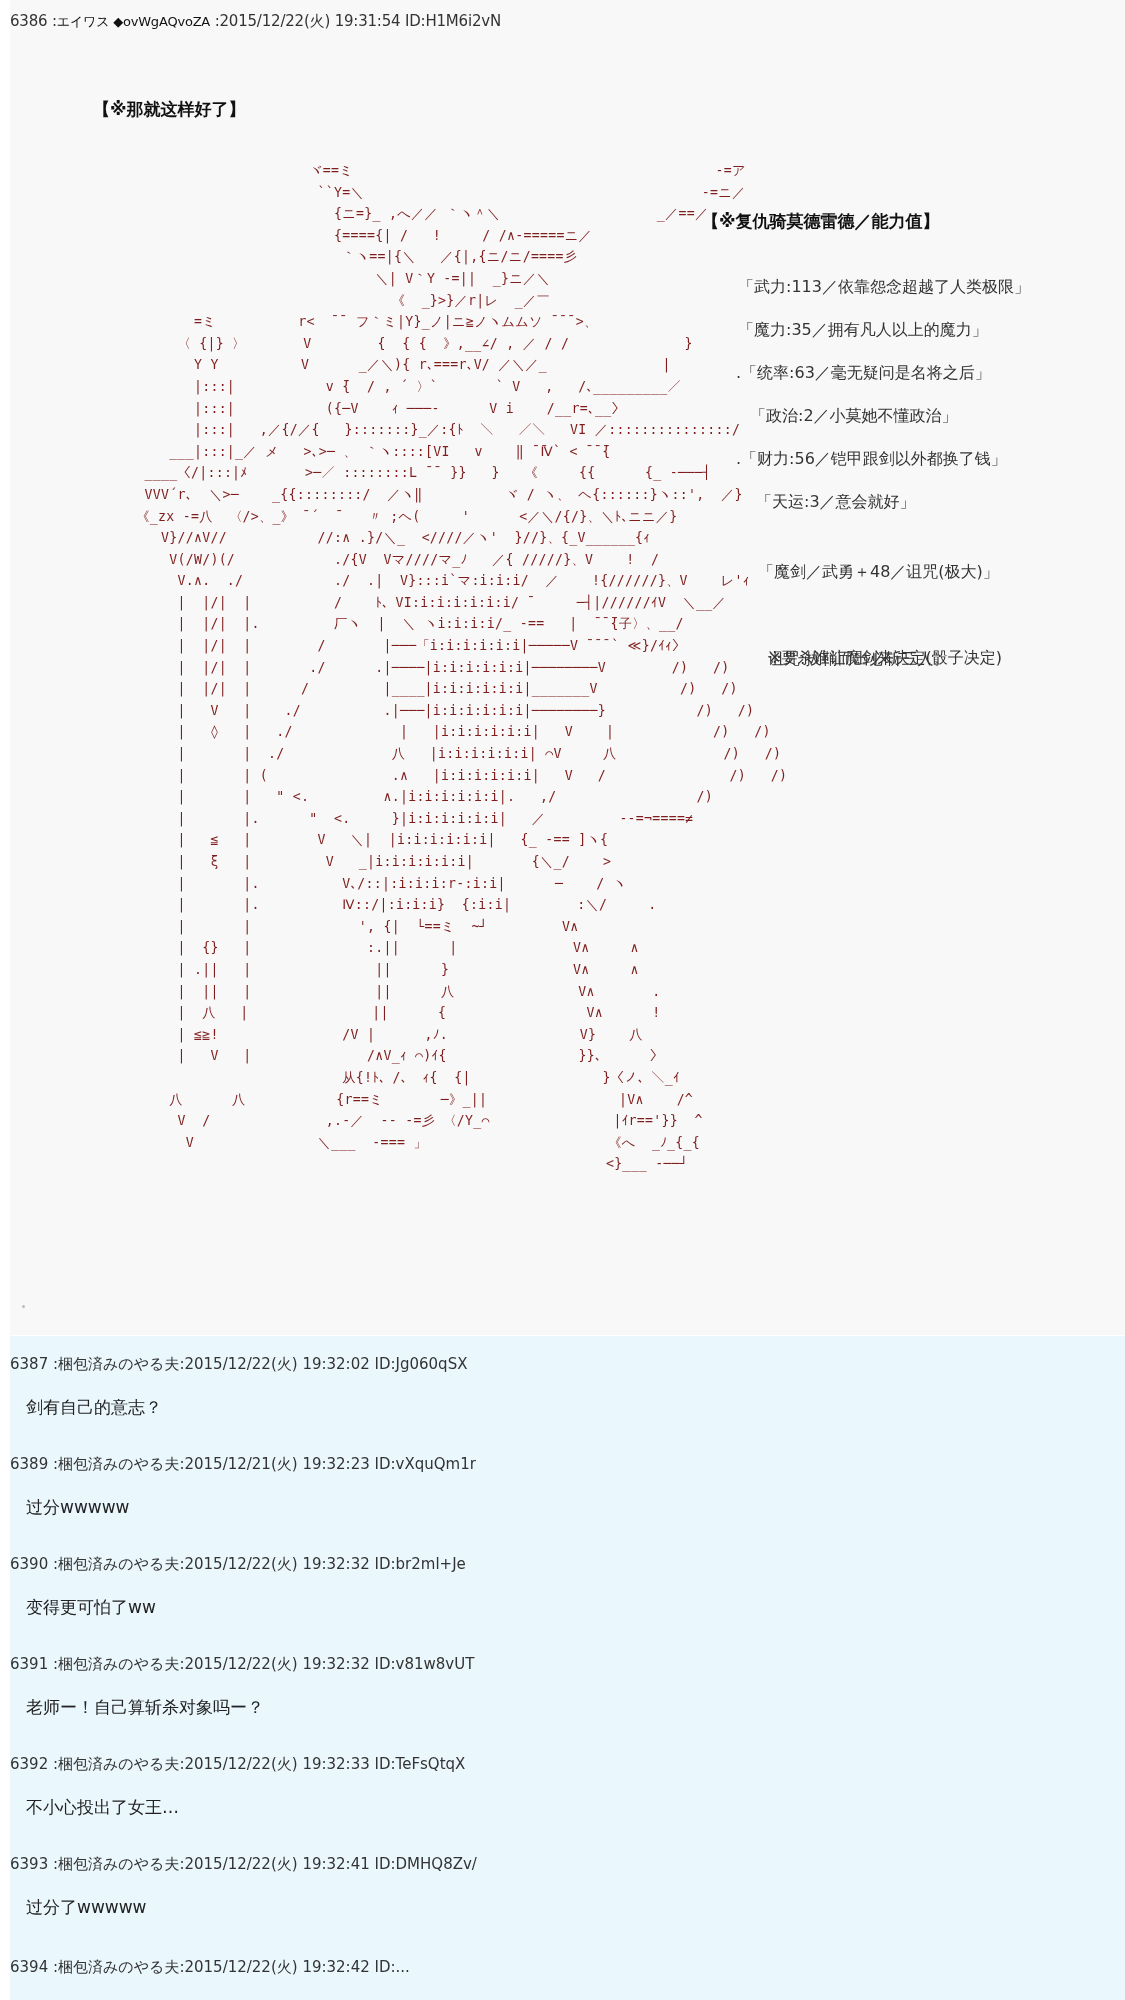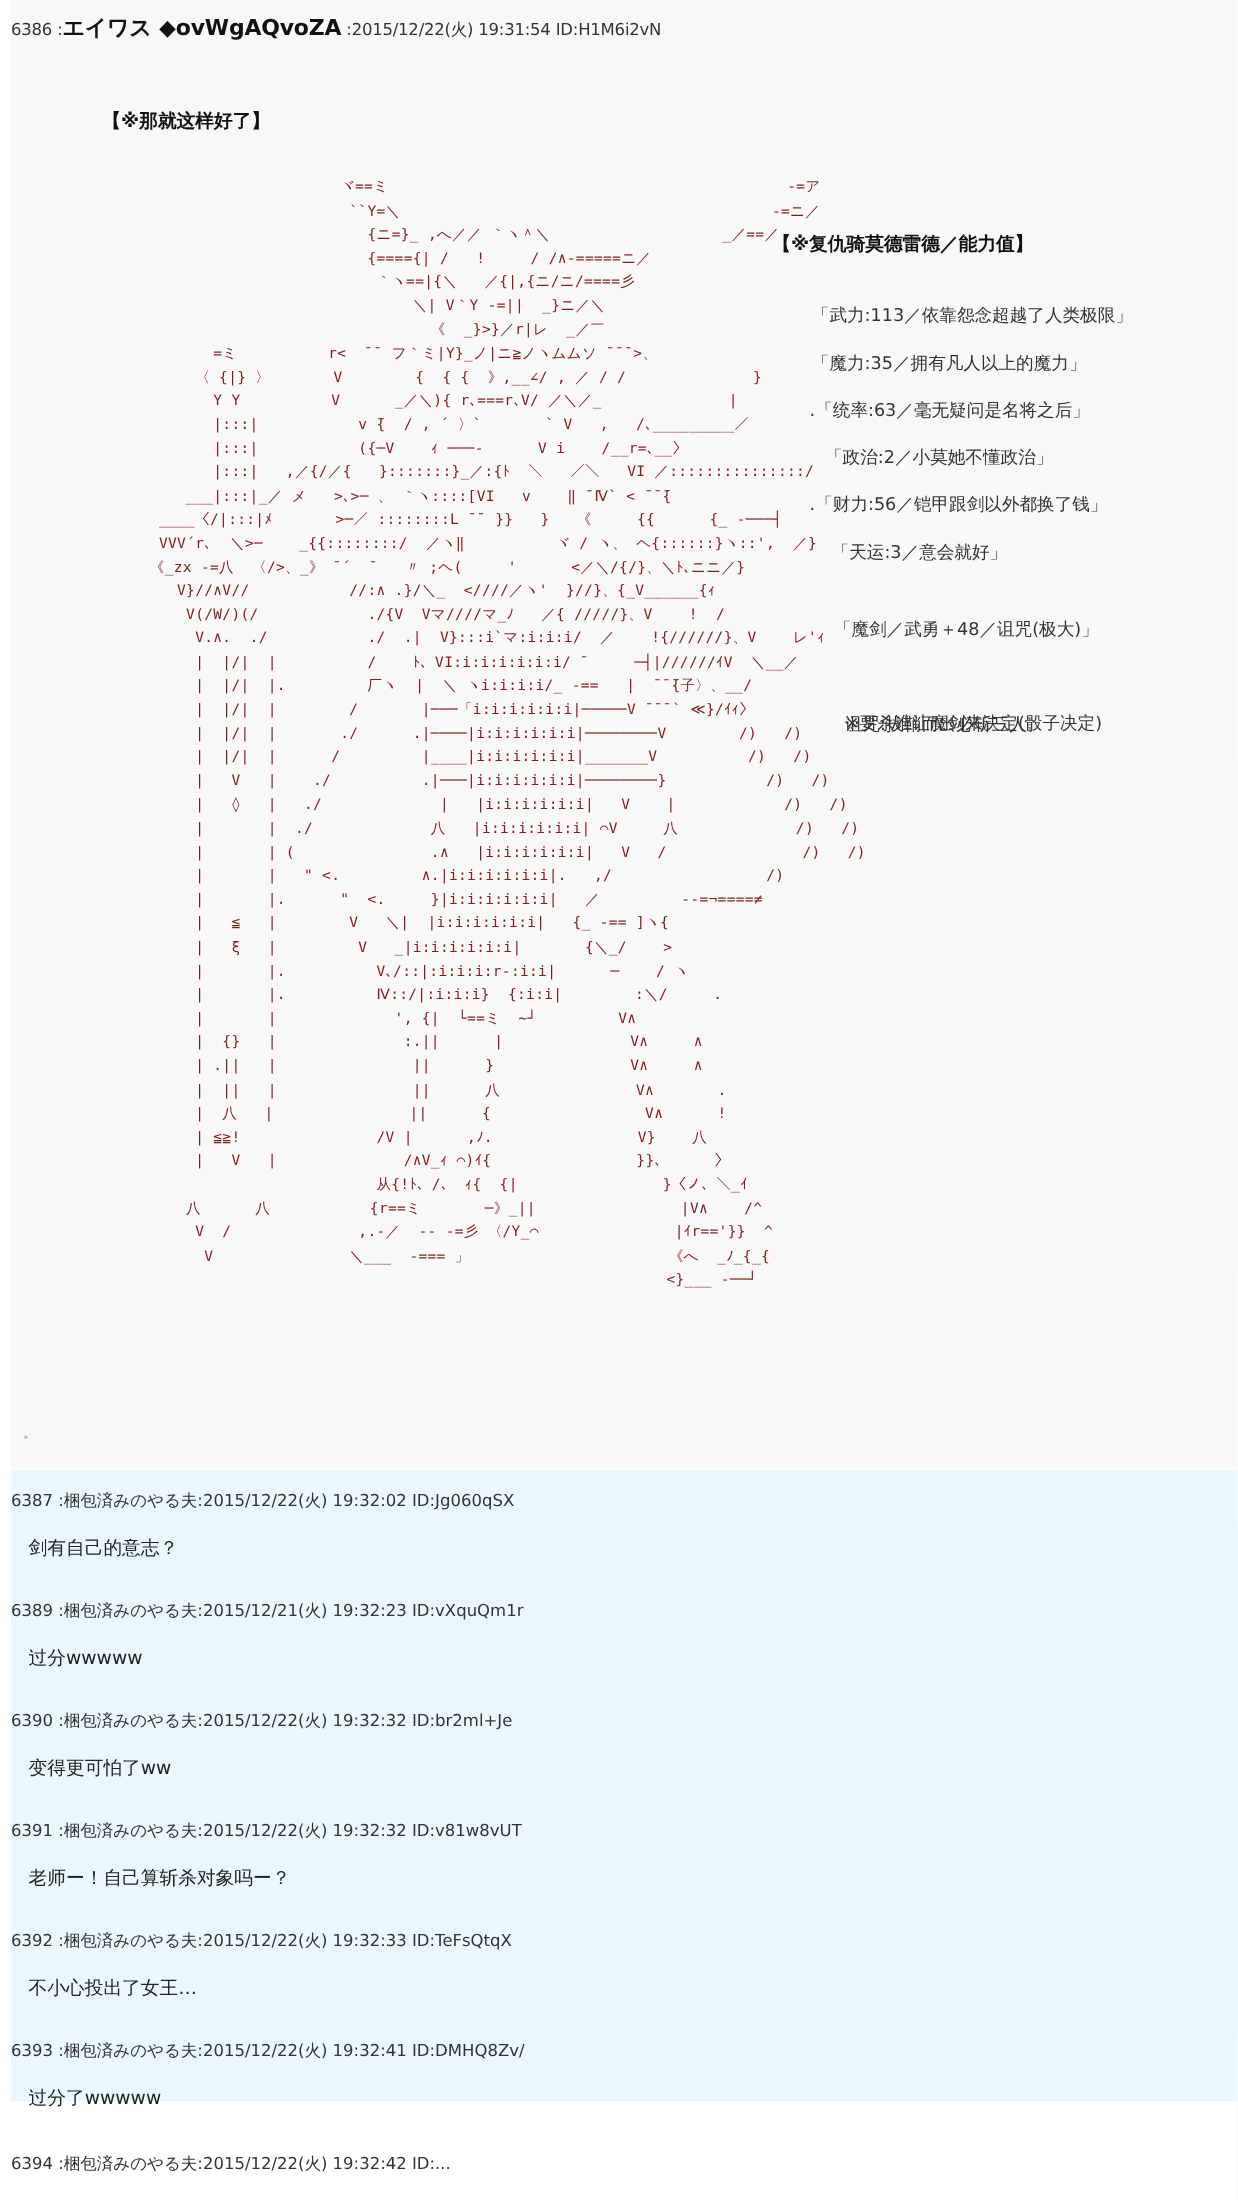--- a/index.html
+++ b/index.html
@@ -10,39 +10,39 @@
     color:#222;
   }
   .post-main {
     position:absolute; left:10px; top:0; width:1115px; height:1335px;
     background:#f8f8f8;
   }
   .post-header {
     position:absolute; left:0; font-size:15px; color:#333; white-space:nowrap;
     letter-spacing:-0.2px;
   }
-  .post-header .name { color:#111; font-weight:bold; font-size:20px; }
+  .post-header .name { color:#111; font-weight:normal; font-size:13px; }
   .section-title {
     position:absolute; left:55px; top:98px; font-size:17px; font-weight:bold; color:#111;margin-left:28px;
   }
   .aa {
     position:absolute; left:118px; top:160px; margin:0;
     font-family:"DejaVu Sans Mono", "Liberation Mono", monospace;
     font-size:13.2px; line-height:21.6px; color:#7f1d1d; white-space:pre;
     letter-spacing:0.3px;
   }
   .stat-title {
     position:absolute; left:692px; top:210px; font-size:17px; font-weight:bold; color:#111;
   }
   .stat-line {
     position:absolute; font-size:16px; color:#333; white-space:nowrap;
   }
   .dot { position:absolute; left:12px; top:1305px; width:3px; height:3px; background:#bbb; border-radius:50%; }
   .replies {
-    position:absolute; left:10px; top:1336px; width:1115px; height:574px;
+    position:absolute; left:10px; top:1336px; width:1115px; height:664px;
     background:#eaf7fd;
   }
   .reply-header {
     position:absolute; left:0; font-size:15px; color:#333; white-space:nowrap;
   }
   .reply-body {
     position:absolute; left:16px; font-size:17px; color:#222; white-space:nowrap;
   }
 </style>
 </head>

